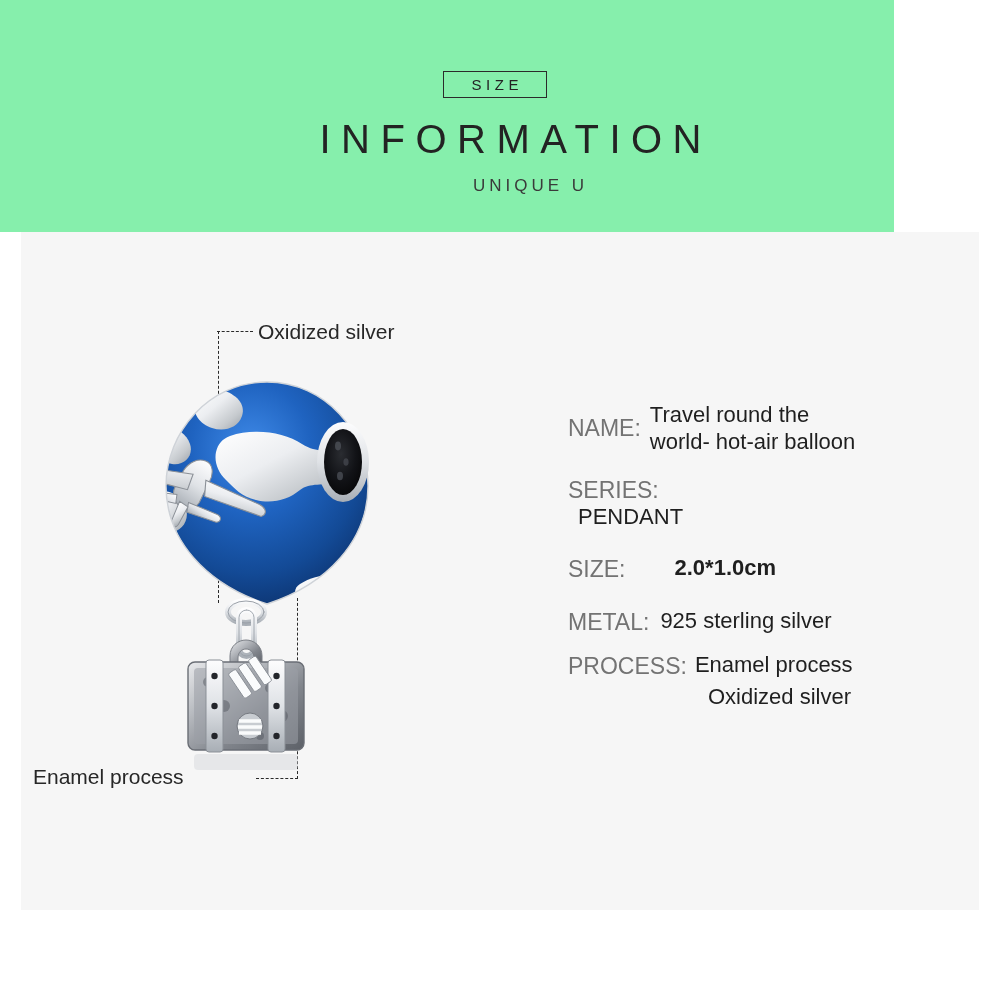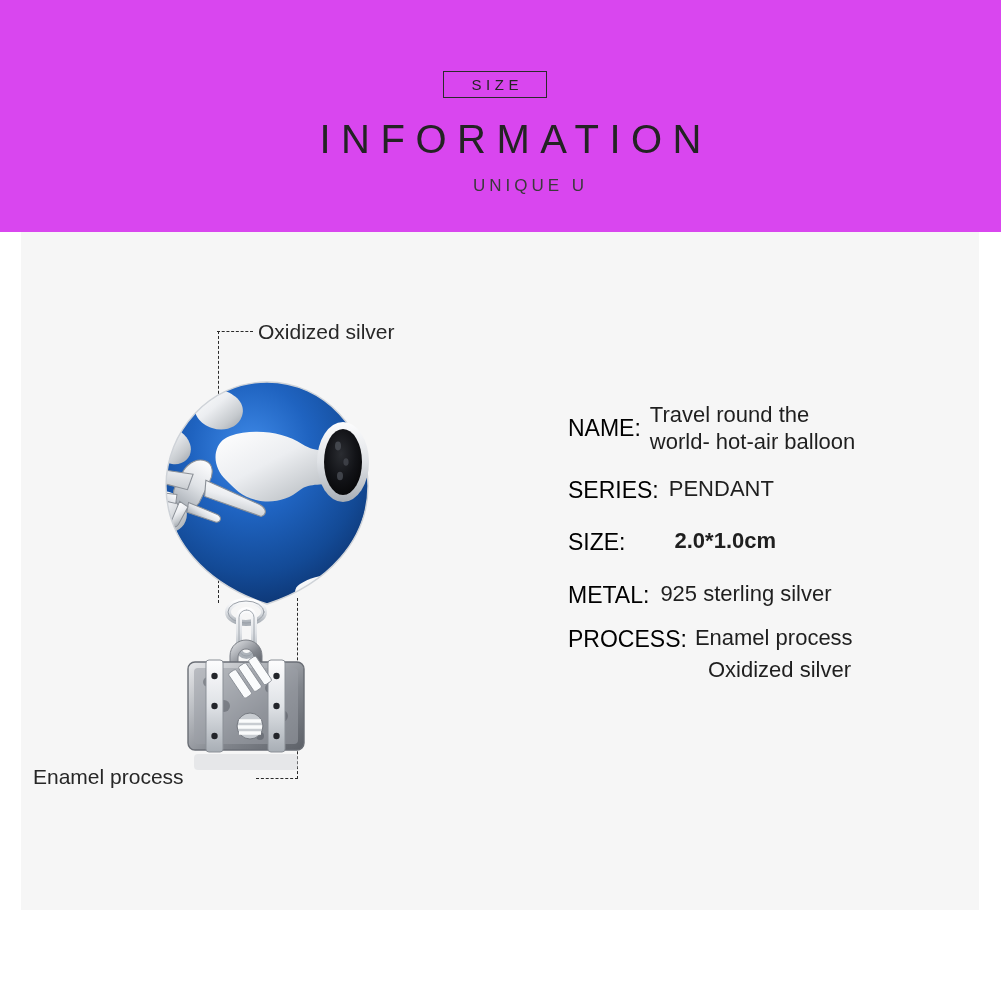--- a/index.html
+++ b/index.html
@@ -5,21 +5,21 @@
   * { box-sizing: border-box; margin: 0; padding: 0; }
   html, body {
     width: 1001px; height: 1001px;
     background: #ffffff;
     font-family: "Liberation Sans", sans-serif;
     overflow: hidden;
   }
   #page { position: relative; width: 1001px; height: 1001px; background: #ffffff; }
 
   
-  #header { position: absolute; left: 0; top: 0; width: 1001px; height: 232px; background: #d946ef; }
+  #header { position: absolute; left: 0; top: 0; width: 894px; height: 232px; background: #86efac; }
   #size-badge {
     position: absolute; left: 443px; top: 71px; width: 104px; height: 27px;
     border: 1px solid #2b2b2b; display: flex; align-items: center; justify-content: center;
   }
   #size-badge span {
     font-size: 15px; letter-spacing: 4.5px; color: #232323; text-indent: 4.5px;
     font-family: "Liberation Sans", sans-serif;
   }
   #info-title {
     position: absolute; left: 0; top: 117px; width: 1001px; text-align: center;
@@ -59,31 +59,31 @@
   #dash-bot-h { left: 256px; top: 778px; width: 42px; }
 
   
   #product { position: absolute; left: 150px; top: 370px; width: 240px; height: 420px; }
   #product svg { display: block; }
 
   
   #specs { position: absolute; left: 568px; top: 402px; width: 420px; }
   .spec-row { position: relative; display: flex; align-items: flex-start; }
   .spec-key {
-    font-size: 23px; color: #000000; white-space: nowrap; line-height: 1.22;
+    font-size: 23px; color: #737373; white-space: nowrap; line-height: 1.22;
     font-family: "Liberation Sans", sans-serif;
   }
   .spec-val {
     font-size: 22px; color: #1f1f1f; line-height: 1.22;
     font-family: "Liberation Sans", sans-serif;
   }
   #row-name { margin-top: 0px; }
   #row-name .spec-key { padding-top: 12px; }
   #row-name .spec-val { margin-left: 9px; max-width: 305px; }
-  #row-series { margin-top: 20px; }
+  #row-series { margin-top: 20px; flex-direction: column; }
   #row-series .spec-val { margin-left: 10px; }
   #row-size { margin-top: 24px; text-align: center; }
   #row-size .spec-val { margin-left: 49px; font-weight: bold; }
   #row-metal { margin-top: 25px; }
   #row-metal .spec-val { margin-left: 11px; text-align: center; }
   #row-process { margin-top: 16px; }
   #row-process .spec-val { margin-left: 8px; }
   #row-process2 { margin-top: 4px; }
   #row-process2 .spec-val { margin-left: 140px; }
 </style>

